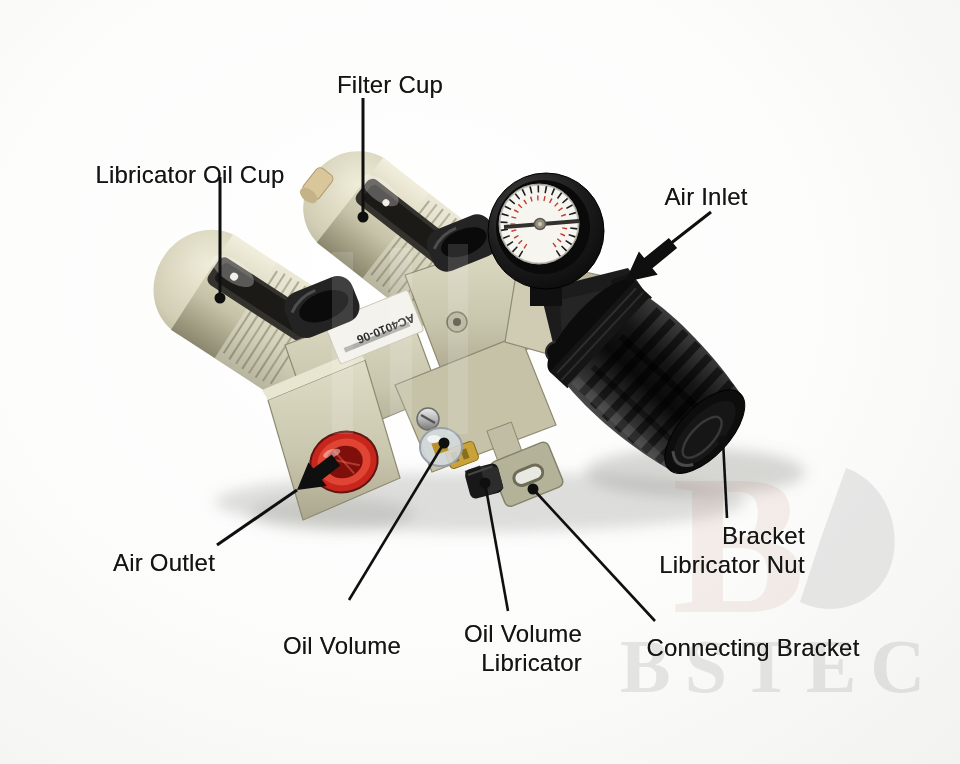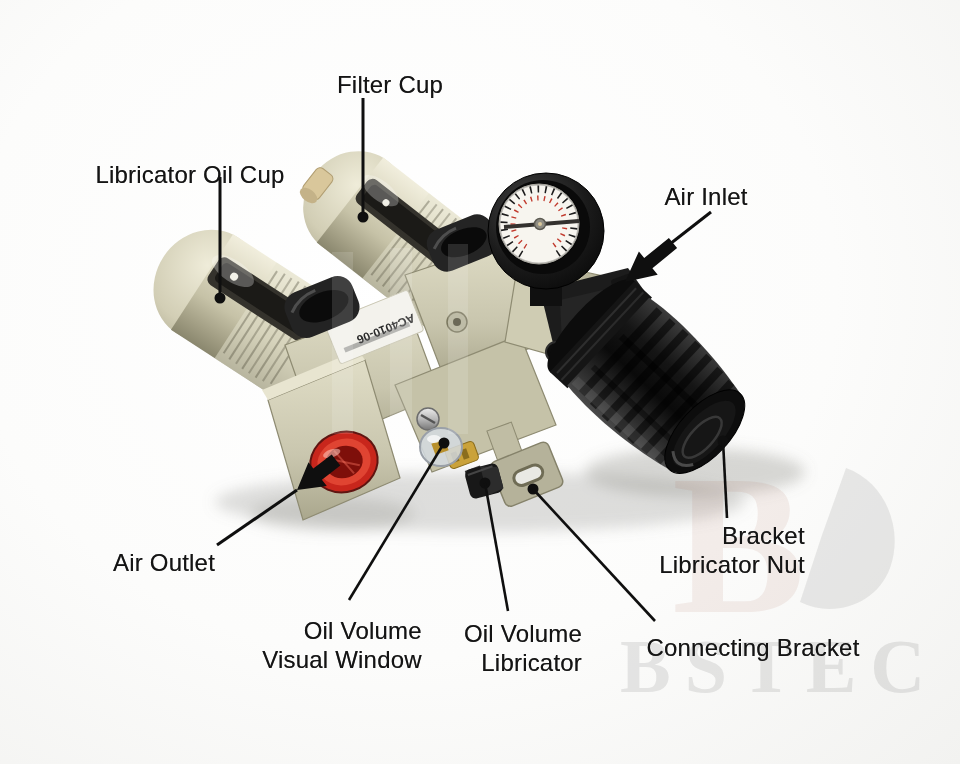--- a/index.html
+++ b/index.html
@@ -263,21 +263,20 @@
   </g>
 </svg>
 
 <div class="label" style="left:390px;top:84px">Filter Cup</div>
 <div class="label" style="left:190px;top:174px">Libricator Oil Cup</div>
 <div class="label" style="left:706px;top:196px">Air Inlet</div>
 <div class="label" style="left:164px;top:562px">Air Outlet</div>
 
 <div class="label" style="left:342px;top:645px">
   <div>Oil Volume</div>
-  <div>Visual Window</div>
 </div>
 
 <div class="label" style="left:523px;top:648px">
   <div>Oil Volume</div>
   <div>Libricator</div>
 </div>
 
 <div class="label" style="left:732px;top:550px">
   <div>Bracket</div>
   <div>Libricator Nut</div>

